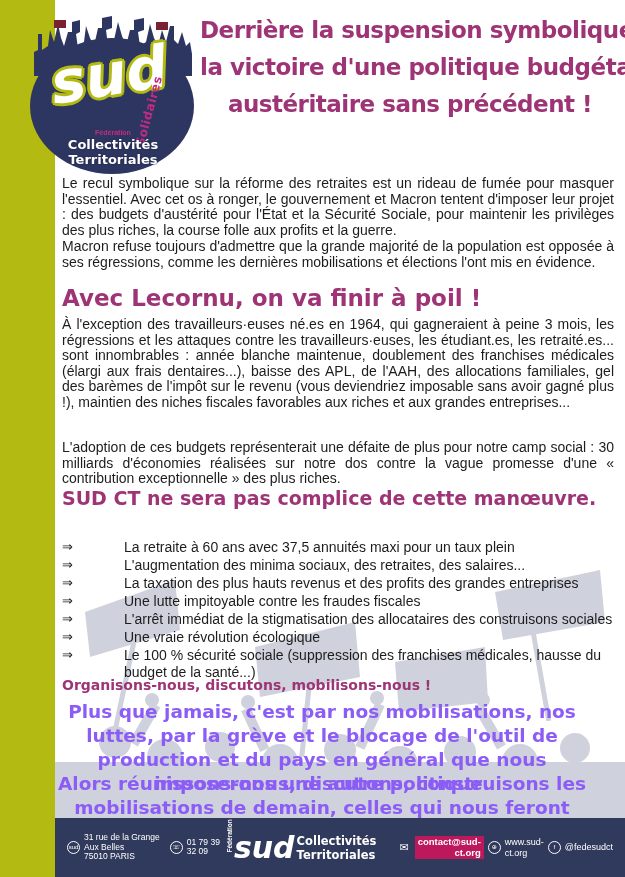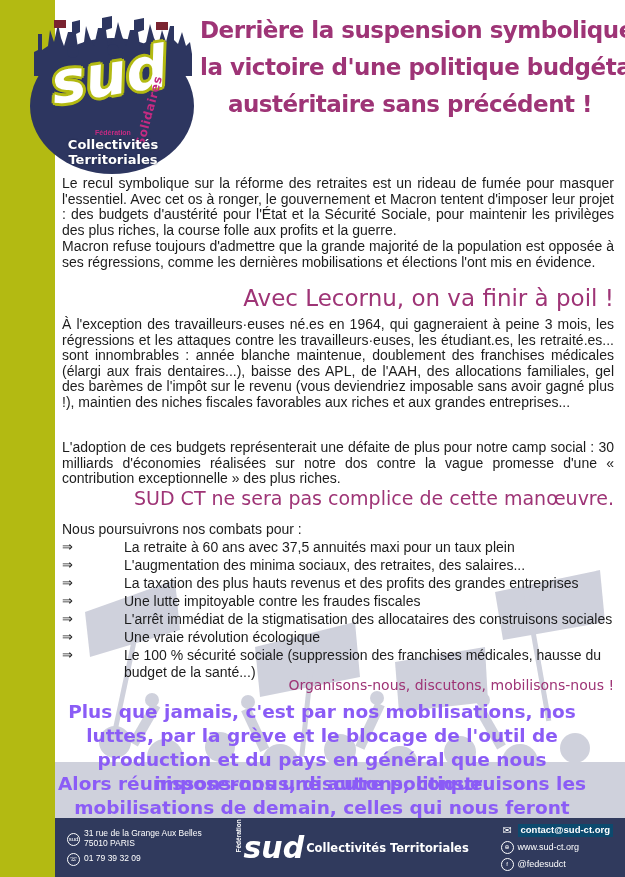--- a/index.html
+++ b/index.html
@@ -30,22 +30,22 @@
     text-shadow:0 0 2px #1c2340; }
 
   
   .title-block { position:absolute; left:200px; top:12px; width:420px; text-align:center; z-index:2; }
   .title-line { font-family:"DejaVu Sans", sans-serif; font-weight:900; color:#9e3476;
     font-size:23px; line-height:37px; white-space:nowrap; letter-spacing:-0.5px; }
 
   
   .bodytext { position:absolute; left:62px; width:552px; color:#1c1c1c;
     font-size:14px; line-height:15.6px; text-align:justify; z-index:1; }
-  .script-heading { position:absolute; left:62px; width:552px; text-align:right;
-    font-family:"DejaVu Sans", sans-serif; font-weight:400; color:#9e3476; z-index:1; }
+  .script-heading { position:absolute; left:62px; width:552px; text-align:left;
+    font-family:"DejaVu Sans", sans-serif; font-weight:700; color:#9e3476; z-index:1; }
   #h-lecornu { top:285px; font-size:23px; }
   #h-complice { top:487px; font-size:19px; }
 
   .demands-intro { position:absolute; left:62px; top:521px; width:552px;
     font-size:14px; color:#1c1c1c; z-index:1; }
   .demands-list { position:absolute; left:62px; top:539px; width:552px; z-index:1; }
   .demand-item { display:flex; margin-bottom:1.5px; font-size:14px; line-height:16.5px; color:#1c1c1c; }
   .demand-arrow { width:30px; flex:0 0 30px; font-size:13px; }
   .demand-text { flex:1;margin-left:32px; }
 
@@ -55,31 +55,31 @@
     font-family:"DejaVu Sans", sans-serif; font-weight:700; font-size:18.5px; line-height:24px; z-index:1; }
   #mob1 { top:700px; }
   #mob2 { top:772px; }
 
   .crowd-bg { position:absolute; left:55px; top:552px; width:570px; height:266px; z-index:0; }
 
   
   .footer { position:absolute; left:55px; top:818px; width:570px; height:59px;
     background:#303a5d; z-index:2; display:flex; align-items:center;
     justify-content:space-between; padding:0 12px; color:#fff; }
-  .f-col { display:flex; flex-direction:column; gap:4px; }
+  .f-col { display:flex; flex-direction:row; gap:4px; }
   .f-row { display:flex; align-items:center; gap:4px; font-size:8.5px; line-height:1.15; }
   .f-icon { width:13px; height:13px; border:1px solid #fff; border-radius:50%; flex:0 0 13px;
     display:flex; align-items:center; justify-content:center; font-size:6px; }
   .f-icon.noborder { border:none; font-size:11px; }
   .f-logo { display:flex; align-items:center; }
   .f-fed { font-size:6.5px; font-weight:bold; transform:rotate(-90deg); width:10px; }
   .f-sud { font-family:"DejaVu Sans", sans-serif; font-style:italic; font-weight:900;
     font-size:30px; line-height:1; margin-right:2px; }
   .f-coll { font-family:"DejaVu Sans", sans-serif; font-weight:bold; font-size:11.5px; }
-  .f-email { background:#0c4a6e; padding:1px 3px; font-weight:bold; font-size:9.5px; }
+  .f-email { background:#be185d; padding:1px 3px; font-weight:bold; font-size:9.5px;text-align:right; }
   .f-right .f-row { font-size:9px; }
 </style>
 </head>
 <body>
 
 <div class="page">
 
   <div class="left-bar"></div>
 
   <div class="logo-wrap">
@@ -107,21 +107,20 @@
   <div class="bodytext" style="top:176px">Le recul symbolique sur la réforme des retraites est un rideau de fumée pour masquer l'essentiel. Avec cet os à ronger, le gouvernement et Macron tentent d'imposer leur projet : des budgets d'austérité pour l'État et la Sécurité Sociale, pour maintenir les privilèges des plus riches, la course folle aux profits et la guerre.</div>
   <div class="bodytext" style="top:239px">Macron refuse toujours d'admettre que la grande majorité de la population est opposée à ses régressions, comme les dernières mobilisations et élections l'ont mis en évidence.</div>
 
   <div class="script-heading" id="h-lecornu">Avec Lecornu, on va finir à poil !</div>
 
   <div class="bodytext" style="top:317px">À l'exception des travailleurs·euses né.es en 1964, qui gagneraient à peine 3 mois, les régressions et les attaques contre les travailleurs·euses, les étudiant.es,  les retraité.es... sont innombrables : année blanche maintenue, doublement des franchises médicales (élargi aux frais dentaires...), baisse des APL, de l'AAH, des allocations familiales, gel des barèmes de l'impôt sur le revenu (vous deviendriez imposable sans avoir gagné plus !), maintien des niches fiscales favorables aux riches et aux grandes entreprises...</div>
   <div class="bodytext" style="top:440px">L'adoption de ces budgets représenterait une défaite de plus pour notre camp social : 30 milliards d'économies réalisées sur notre dos contre la vague promesse d'une « contribution exceptionnelle » des plus riches.</div>
 
   <div class="script-heading" id="h-complice">SUD CT ne sera pas complice de cette manœuvre.</div>
 
-  <div class="demands-intro">Nous poursuivrons nos combats pour :</div>
   <div class="demands-list">
     <div class="demand-item">
       <span class="demand-arrow">⇒</span>
       <span class="demand-text">La retraite à 60 ans avec 37,5 annuités maxi pour un taux plein</span>
     </div>
     <div class="demand-item">
       <span class="demand-arrow">⇒</span>
       <span class="demand-text">L'augmentation des minima sociaux, des retraites, des salaires...</span>
     </div>
     <div class="demand-item">

